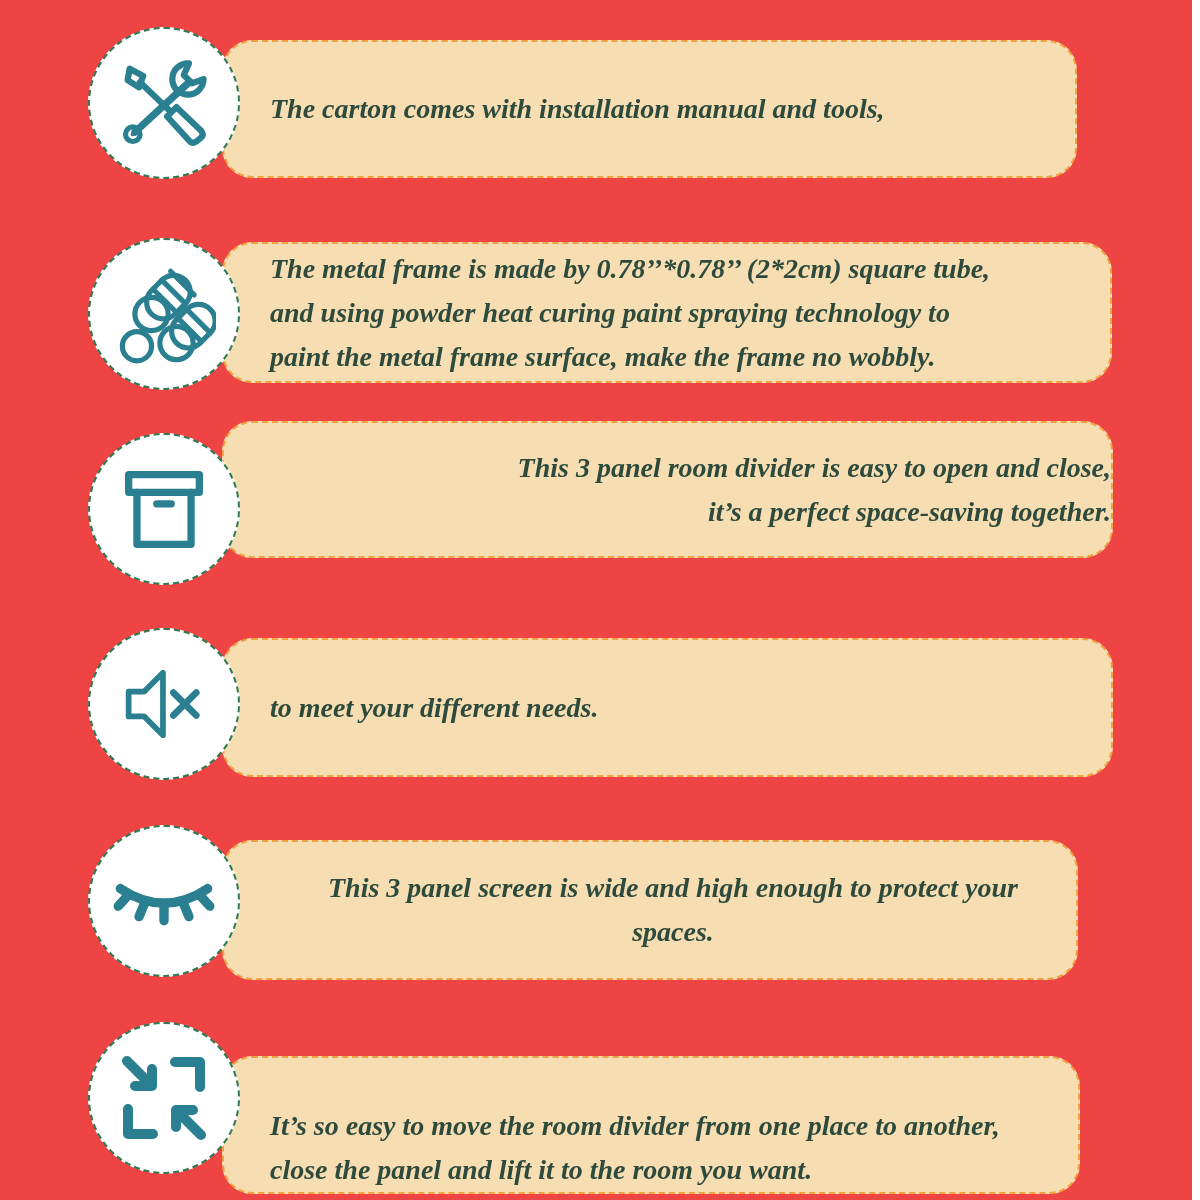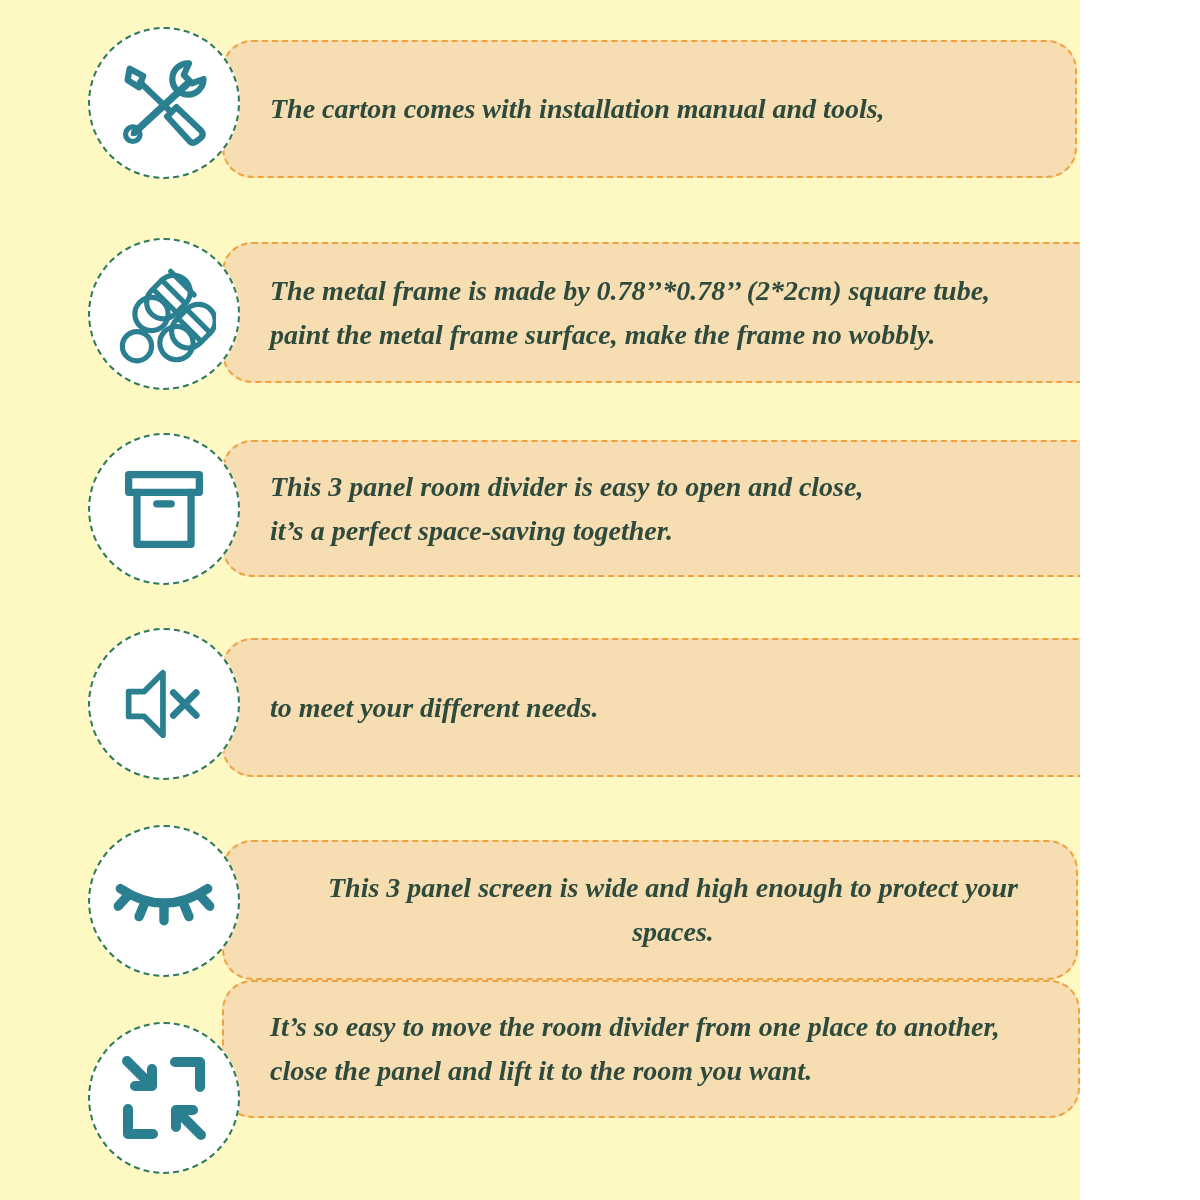--- a/index.html
+++ b/index.html
@@ -1,19 +1,19 @@
 <!DOCTYPE html>
 <html><head>
 <meta charset="utf-8">
 <style>
   html,body{margin:0;padding:0;background:#ffffff;}
   .canvas{
     position:relative;
-    width:1080px;height:1200px;
-    background:#fef9c3;
+    width:1192px;height:1200px;
+    background:#ef4444;
     font-family:"Liberation Serif", serif;
     overflow:hidden;
   }
   .row{position:absolute;left:0;width:1200px;}
   .bubble{
     position:absolute;
     left:222px;
     background:#f6ddb2;
     border:2px dashed #f0a23f;
     border-radius:30px;
@@ -42,24 +42,24 @@
     font-style:italic;
     font-size:28px;
     line-height:44px;
     color:#2d4a3c;
   }
   svg{display:block;}
   .stroke{fill:none;stroke:#2a7f90;stroke-linecap:round;stroke-linejoin:round;}
   
   .r1 .circle{top:27px;}  .r1 .bubble{top:40px;  height:138px;width:855px;}
   .r2 .circle{top:238px;} .r2 .bubble{top:242px; height:141px;width:890px;justify-content:center;}
-  .r3 .circle{top:433px;} .r3 .bubble{top:440px; height:137px;width:891px;}
+  .r3 .circle{top:433px;} .r3 .bubble{top:421px; height:137px;width:891px;align-items:flex-end;}
   .r4 .circle{top:628px;} .r4 .bubble{top:638px; height:139px;width:891px;}
   .r5 .circle{top:825px;} .r5 .bubble{top:840px; height:140px;width:856px;text-align:center;}
-  .r6 .circle{top:1022px;}.r6 .bubble{top:980px;height:138px;width:858px;}
+  .r6 .circle{top:1022px;}.r6 .bubble{top:1056px;height:138px;width:858px;justify-content:flex-end;}
 </style>
 </head>
 <body>
 
 <div class="canvas">
 
   <section class="row r1">
     <div class="circle">
       <svg width="104" height="104" viewBox="0 0 100 100">
         <path class="stroke" stroke-width="6" d="M17 17 L30 24 L26 35 L15 28 Z"></path>
@@ -90,20 +90,21 @@
           <rect class="stroke" stroke-width="5" x="62" y="62" width="46" height="32" rx="16"></rect>
           <line class="stroke" stroke-width="5" x1="80" y1="62" x2="80" y2="94"></line>
           <line class="stroke" stroke-width="5" x1="92" y1="62" x2="92" y2="94"></line>
         </g>
         <circle class="stroke" stroke-width="5" cx="62" cy="78" r="16"></circle>
         <circle class="stroke" stroke-width="5" cx="24" cy="81" r="14"></circle>
       </svg>
     </div>
     <div class="bubble">
       <div class="line">The metal frame is made by 0.78’’*0.78’’ (2*2cm) square tube,</div>
+      <div class="line">and using powder heat curing paint spraying technology to</div>
       <div class="line">paint the metal frame surface, make the frame no wobbly.</div>
     </div>
   </section>
 
   <section class="row r3">
     <div class="circle">
       <svg width="104" height="104" viewBox="0 0 100 100">
         <rect class="stroke" stroke-width="7" x="16" y="17" width="68" height="17"></rect>
         <path class="stroke" stroke-width="7" d="M24 34 L24 84 L76 84 L76 34"></path>
         <line class="stroke" stroke-width="7" x1="43" y1="45" x2="57" y2="45" stroke-linecap="butt"></line>

